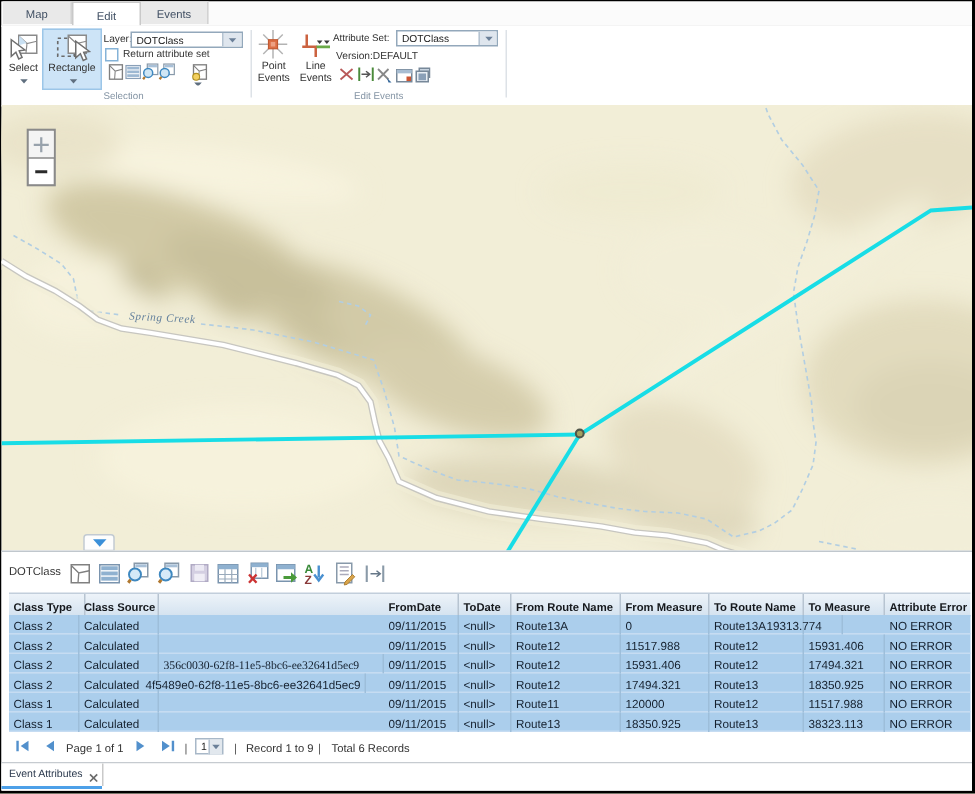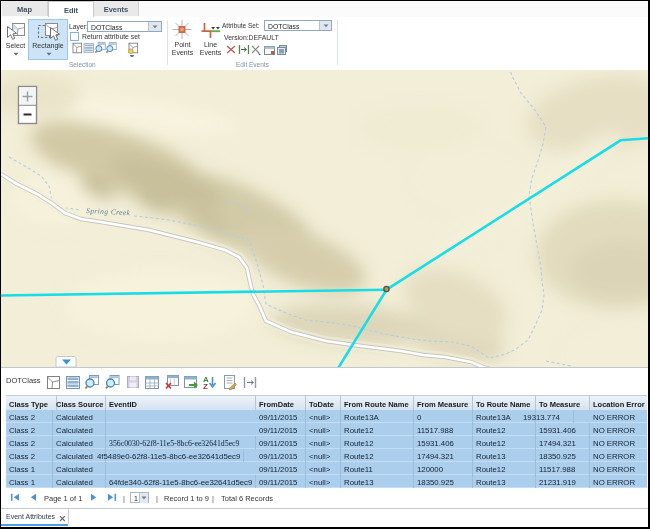--- a/index.html
+++ b/index.html
@@ -1,21 +1,21 @@
 <!DOCTYPE html>
 <html><head>
 <meta charset="utf-8">
 <style>
   html,body{margin:0;padding:0;}
   body{width:650px;height:529px;background:#000;font-family:"Liberation Sans",sans-serif;position:relative;overflow:hidden;}
   #app{position:absolute;left:1px;top:1px;width:647px;height:526px;background:#fff;}
   .abs{position:absolute;}
   
   #tabbar{left:0;top:0;width:647px;height:16px;background:#fbfbfb;border-bottom:1px solid #d6d6d6;}
-  .ttab{position:absolute;top:0;height:15px;text-align:center;font-size:7.5px;color:#404f63;padding-top:4px;box-sizing:border-box;font-weight:bold;}
+  .ttab{position:absolute;top:0;height:15px;text-align:center;font-size:7.5px;color:#404f63;padding-top:4px;box-sizing:border-box;}
   
   #ribbon{left:0;top:16px;width:647px;height:53px;background:#fff;border-bottom:1px solid #d0d5da;}
   .grplabel{position:absolute;font-size:6.5px;color:#8494a4;}
   .vsep{position:absolute;top:3px;width:1px;height:45px;background:#dde2e7;}
   .btnlabel{font-size:7px;color:#333;text-align:center;line-height:8px;}
   
   #panel{left:0;top:366px;width:647px;height:160px;background:#fff;}
   .hdrcell{position:absolute;top:0;height:14px;box-sizing:border-box;border-right:1px solid #b7c4d1;font-size:7.5px;font-weight:bold;color:#15181c;padding:3.5px 0 0 3px;overflow:hidden;white-space:nowrap;}
   .rowcell{position:absolute;top:0;height:13px;box-sizing:border-box;border-right:1px solid #9dbeda;font-size:7.8px;color:#15212f;padding:2.5px 0 0 3px;overflow:hidden;white-space:nowrap;}
   .trow{position:absolute;left:5px;width:641px;height:13px;background:#abceec;box-sizing:border-box;border-bottom:1px solid #c6dcf2;}
@@ -318,39 +318,38 @@
         <line x1="1.5" y1="2" x2="1.5" y2="13" stroke-width="1.4"></line>
         <line x1="12.5" y1="2" x2="12.5" y2="13" stroke-width="1.4"></line>
         <path d="M4 7.5 L10 7.5 M8 5.5 L10.5 7.5 L8 9.5" stroke="#667788"></path>
       </g>
     </svg>
     </div>
 
     <div class="abs" style="left:5px;top:28px;width:641px;height:14px;background:linear-gradient(#edf3f9,#d5e3f0);border-top:1px solid #c2cedb;border-bottom:1px solid #b4c2d2;">
       <div class="hdrcell" style="left:0;width:51px;">Class Type</div>
       <div class="hdrcell" style="left:47px;width:53px;">Class Source</div>
-      <div class="hdrcell" style="left:100px;width:150px;">EventID</div>
       <div class="hdrcell" style="left:250px;width:50px;">FromDate</div>
       <div class="hdrcell" style="left:300px;width:35px;">ToDate</div>
       <div class="hdrcell" style="left:335px;width:73px;">From Route Name</div>
       <div class="hdrcell" style="left:408px;width:59px;">From Measure</div>
       <div class="hdrcell" style="left:467px;width:63px;">To Route Name</div>
       <div class="hdrcell" style="left:530px;width:54px;">To Measure</div>
-      <div class="hdrcell" style="left:584px;width:57px;border-right:none;">Location Error</div>
+      <div class="hdrcell" style="left:584px;width:57px;border-right:none;">Attribute Error</div>
     </div>
     <div id="tablerows">
       <div class="trow" style="top:43px;">
           <div class="rowcell" style="left:0px;width:47px;">Class 2</div>
           <div class="rowcell" style="left:47px;width:53px;">Calculated</div>
           <div class="rowcell" style="left:250px;width:50px;">09/11/2015</div>
           <div class="rowcell" style="left:300px;width:35px;">&lt;null&gt;</div>
           <div class="rowcell" style="left:335px;width:73px;">Route13A</div>
           <div class="rowcell" style="left:408px;width:59px;">0</div>
           <div class="rowcell" style="left:467px;width:63px;">Route13A</div>
-          <div class="rowcell" style="left:514px;width:54px;">19313.774</div>
+          <div class="rowcell" style="left:502px;width:54px;">19313.774</div>
           <div class="rowcell" style="left:584px;width:57px;border-right:none;">NO ERROR</div>
         </div>
       <div class="trow" style="top:56px;">
           <div class="rowcell" style="left:0px;width:47px;">Class 2</div>
           <div class="rowcell" style="left:47px;width:53px;">Calculated</div>
           <div class="rowcell" style="left:250px;width:50px;">09/11/2015</div>
           <div class="rowcell" style="left:300px;width:35px;">&lt;null&gt;</div>
           <div class="rowcell" style="left:335px;width:73px;">Route12</div>
           <div class="rowcell" style="left:408px;width:59px;">11517.988</div>
           <div class="rowcell" style="left:467px;width:63px;">Route12</div>
@@ -388,27 +387,26 @@
           <div class="rowcell" style="left:300px;width:35px;">&lt;null&gt;</div>
           <div class="rowcell" style="left:335px;width:73px;">Route11</div>
           <div class="rowcell" style="left:408px;width:59px;">120000</div>
           <div class="rowcell" style="left:467px;width:63px;">Route12</div>
           <div class="rowcell" style="left:530px;width:54px;">11517.988</div>
           <div class="rowcell" style="left:584px;width:57px;border-right:none;">NO ERROR</div>
         </div>
       <div class="trow" style="top:108px;">
           <div class="rowcell" style="left:0px;width:47px;">Class 1</div>
           <div class="rowcell" style="left:47px;width:53px;">Calculated</div>
-          <div class="rowcell" style="left:100px;width:150px;">64fde340-62f8-11e5-8bc6-ee32641d5ec9</div>
           <div class="rowcell" style="left:250px;width:50px;">09/11/2015</div>
           <div class="rowcell" style="left:300px;width:35px;">&lt;null&gt;</div>
           <div class="rowcell" style="left:335px;width:73px;">Route13</div>
           <div class="rowcell" style="left:408px;width:59px;">18350.925</div>
           <div class="rowcell" style="left:467px;width:63px;">Route13</div>
-          <div class="rowcell" style="left:530px;width:54px;">21231.919</div>
+          <div class="rowcell" style="left:530px;width:54px;">38323.113</div>
           <div class="rowcell" style="left:584px;width:57px;border-right:none;">NO ERROR</div>
         </div>
     </div>
 
     <div id="pager">
       <svg class="abs" style="left:9px;top:126px;" width="10" height="9">
           <path d="M1.7 0.8 L1.7 7.8" stroke="#5290cc" stroke-width="1.6"></path>
           <path d="M9 0.8 L3.8 4.3 L9 7.8 Z" fill="#5290cc"></path>
         </svg>
       <svg class="abs" style="left:28px;top:126px;" width="8" height="9">

